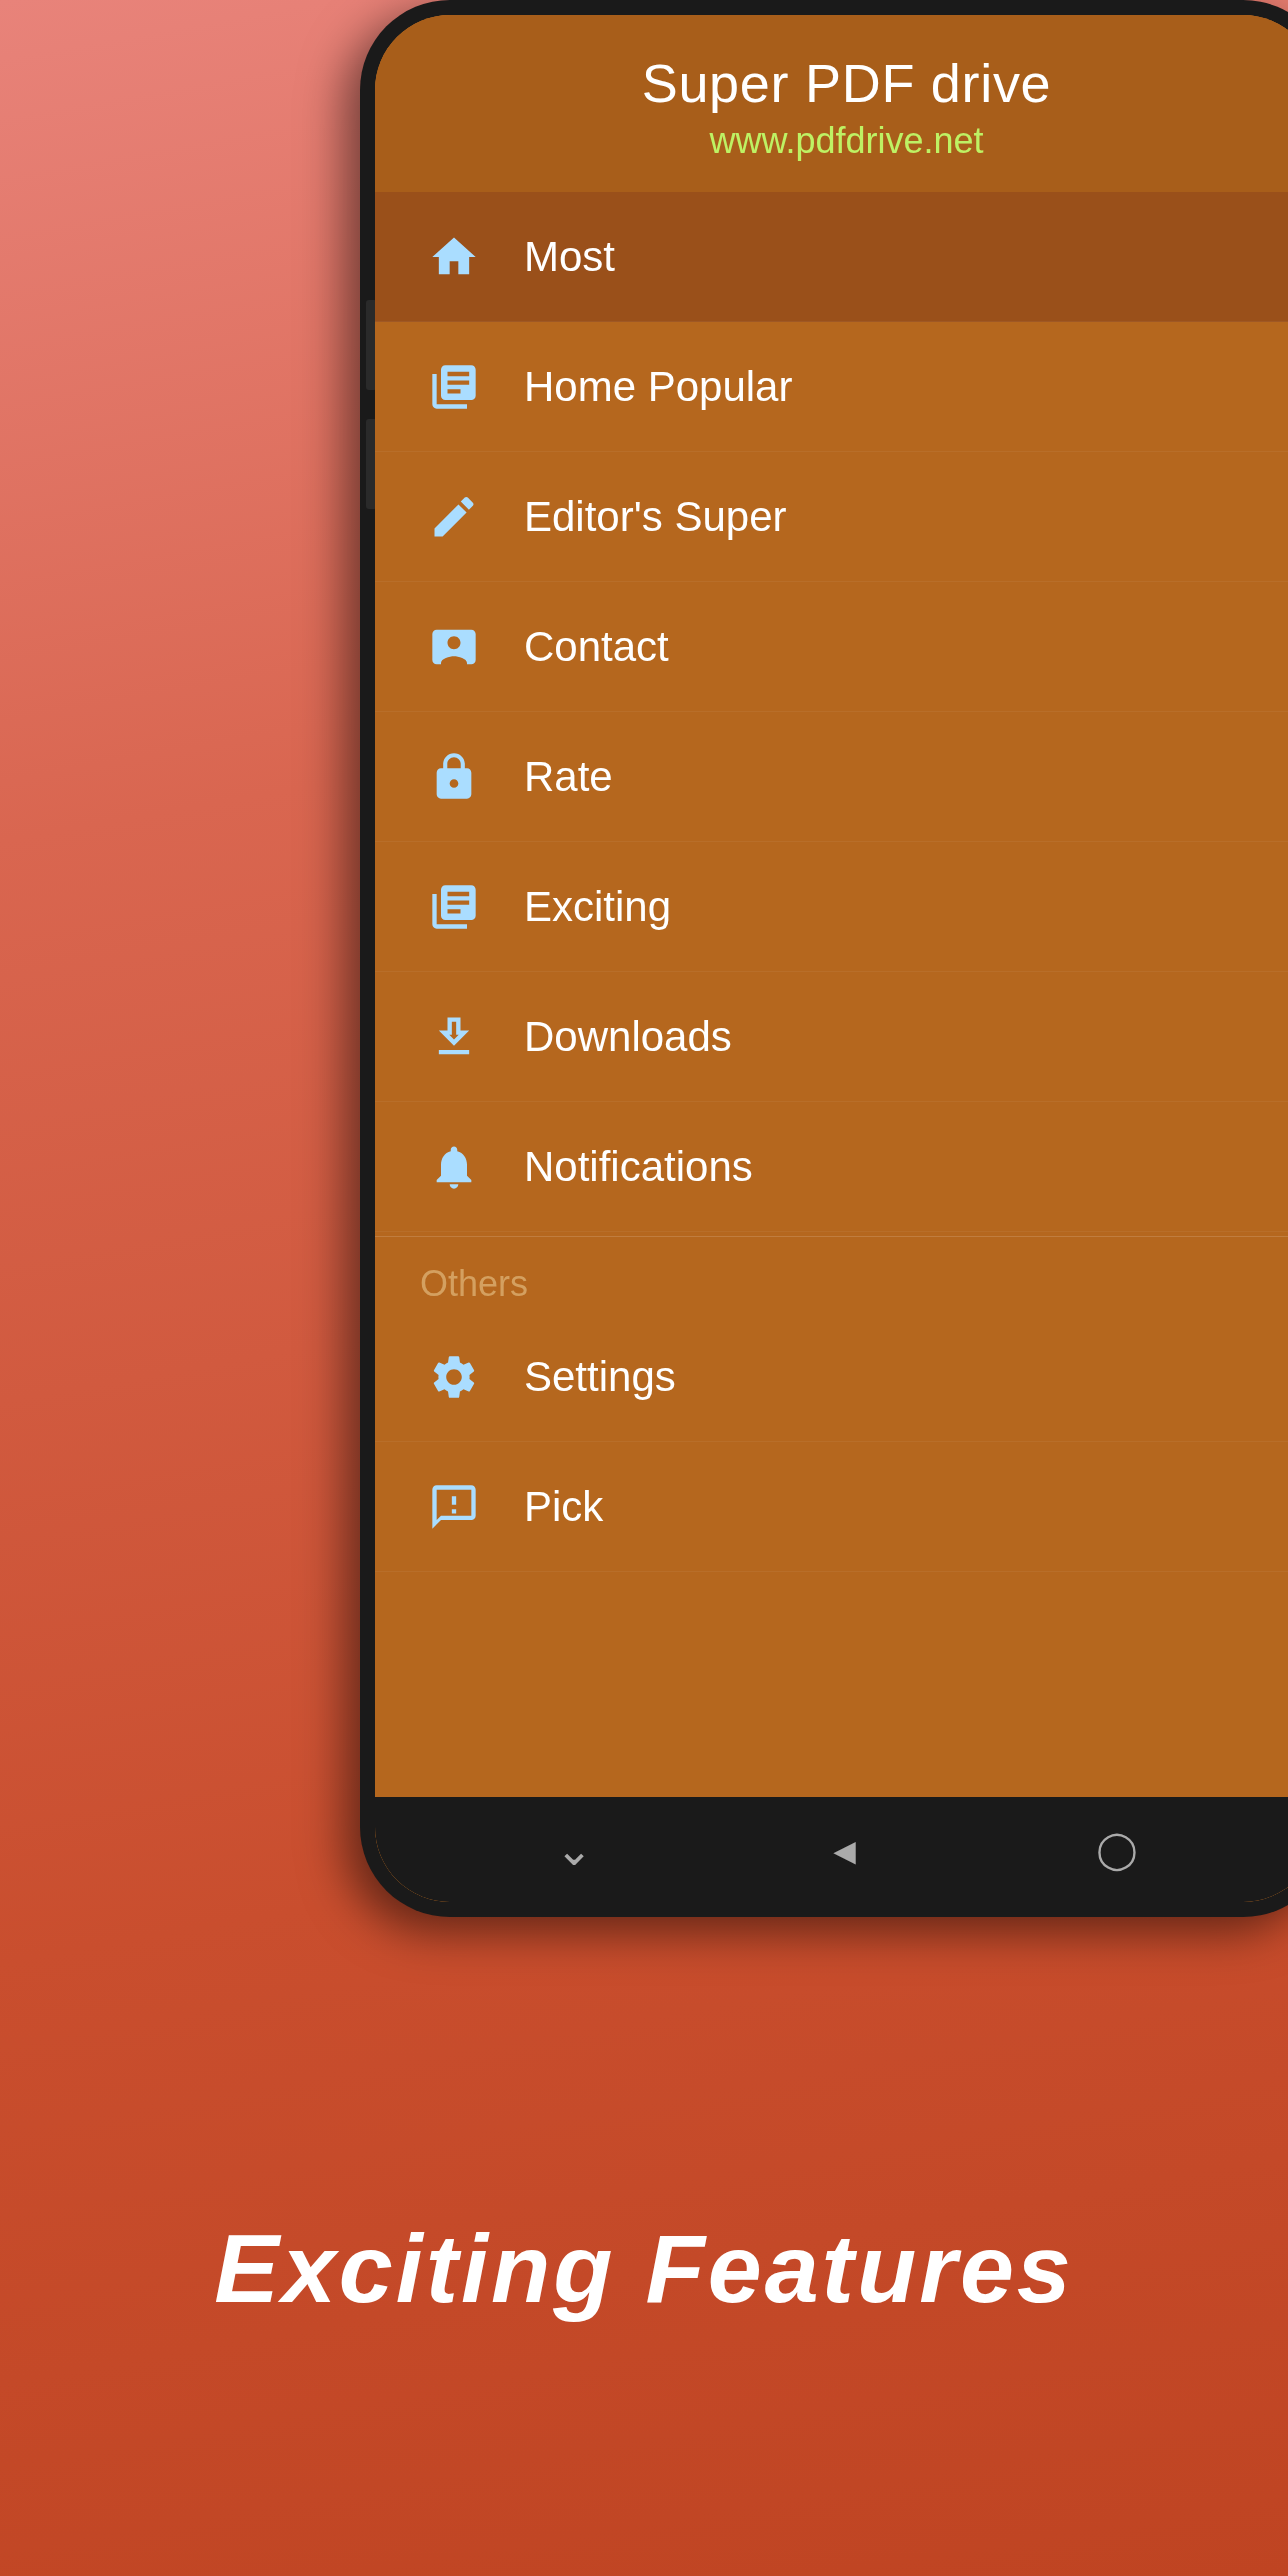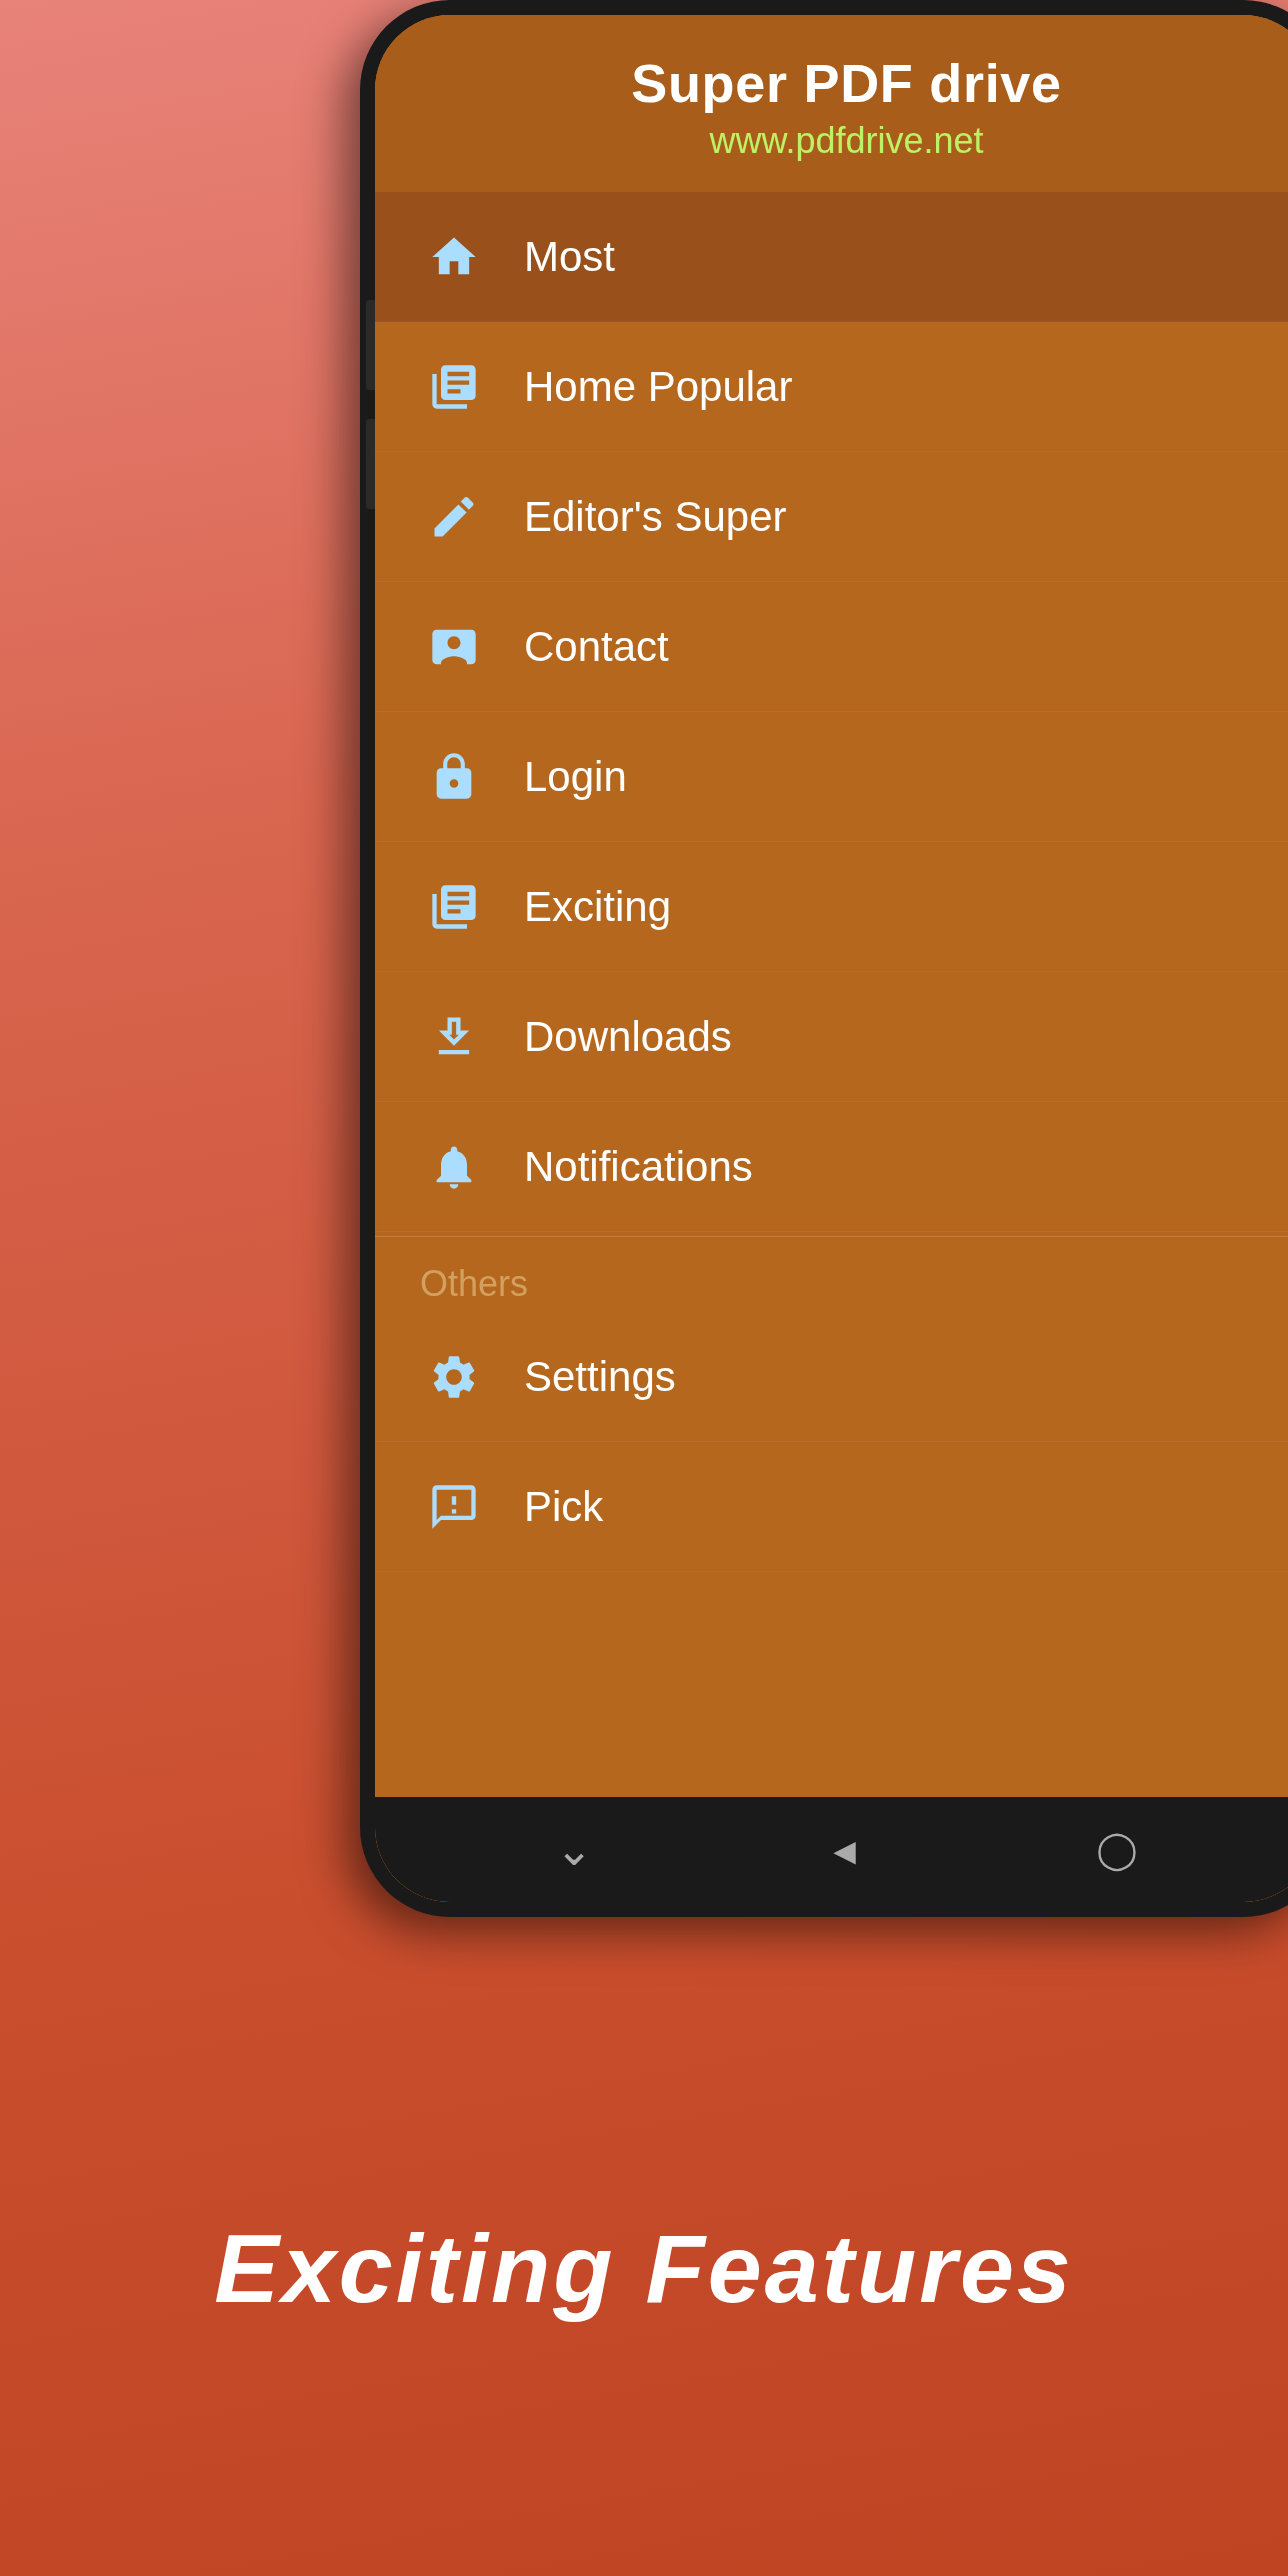--- a/index.html
+++ b/index.html
@@ -61,21 +61,21 @@
       background: #a85e1a;
       padding: 37px 45px 30px;
       display: flex;
       flex-direction: column;
       align-items: center;
     }
 
     .app-title {
       color: #ffffff;
       font-size: 54px;
-      font-weight: bold;
+      font-weight: normal;
       letter-spacing: 0.7px;
     }
 
     .app-url {
       color: #bef264;
       font-size: 36px;
       margin-top: 6px;
     }
 
     
@@ -244,21 +244,21 @@
           </div>
           <span class="nav-label">Contact</span>
         </div>
 
         <div class="nav-item">
           <div class="nav-icon">
             <svg class="icon-svg" viewBox="0 0 24 24">
               <path d="M18 8h-1V6c0-2.76-2.24-5-5-5S7 3.24 7 6v2H6c-1.1 0-2 .9-2 2v10c0 1.1.9 2 2 2h12c1.1 0 2-.9 2-2V10c0-1.1-.9-2-2-2zm-6 9c-1.1 0-2-.9-2-2s.9-2 2-2 2 .9 2 2-.9 2-2 2zm3.1-9H8.9V6c0-1.71 1.39-3.1 3.1-3.1 1.71 0 3.1 1.39 3.1 3.1v2z"></path>
             </svg>
           </div>
-          <span class="nav-label">Login</span>
+          <span class="nav-label">Rate</span>
         </div>
 
         <div class="nav-item">
           <div class="nav-icon">
             <svg class="icon-svg" viewBox="0 0 24 24">
               <path d="M4 6H2v14c0 1.1.9 2 2 2h14v-2H4V6zm16-4H8c-1.1 0-2 .9-2 2v12c0 1.1.9 2 2 2h12c1.1 0 2-.9 2-2V4c0-1.1-.9-2-2-2zm-1 9H9V9h10v2zm-4 4H9v-2h6v2zm4-8H9V5h10v2z"></path>
             </svg>
           </div>
           <span class="nav-label">Exciting</span>
         </div>

